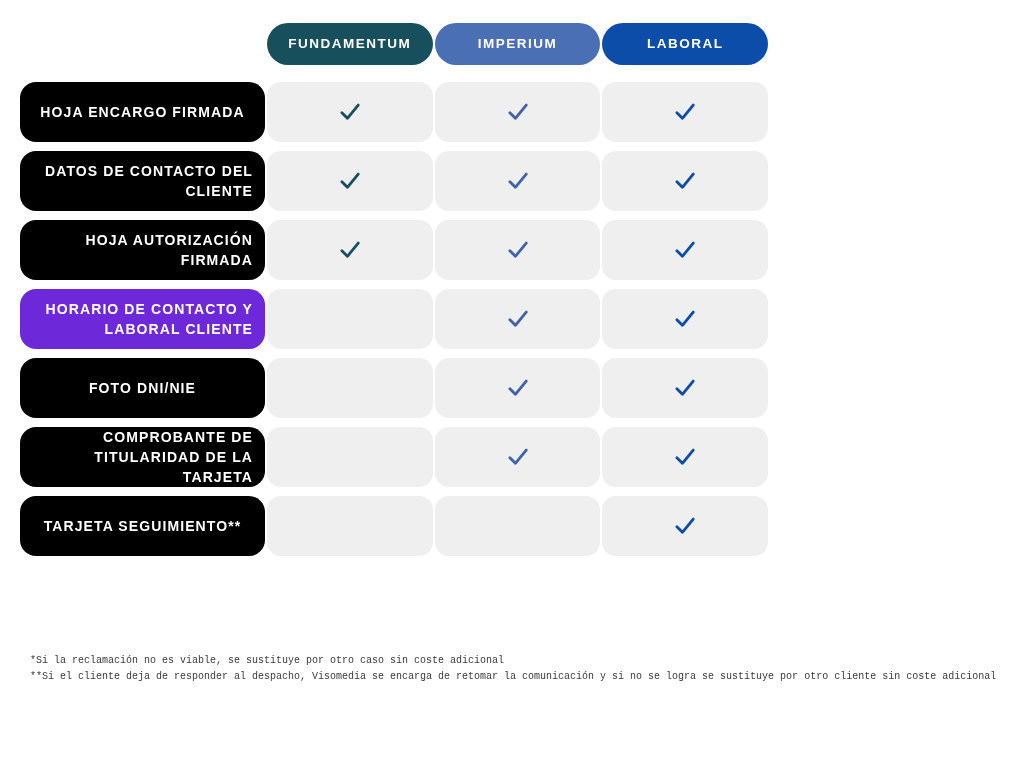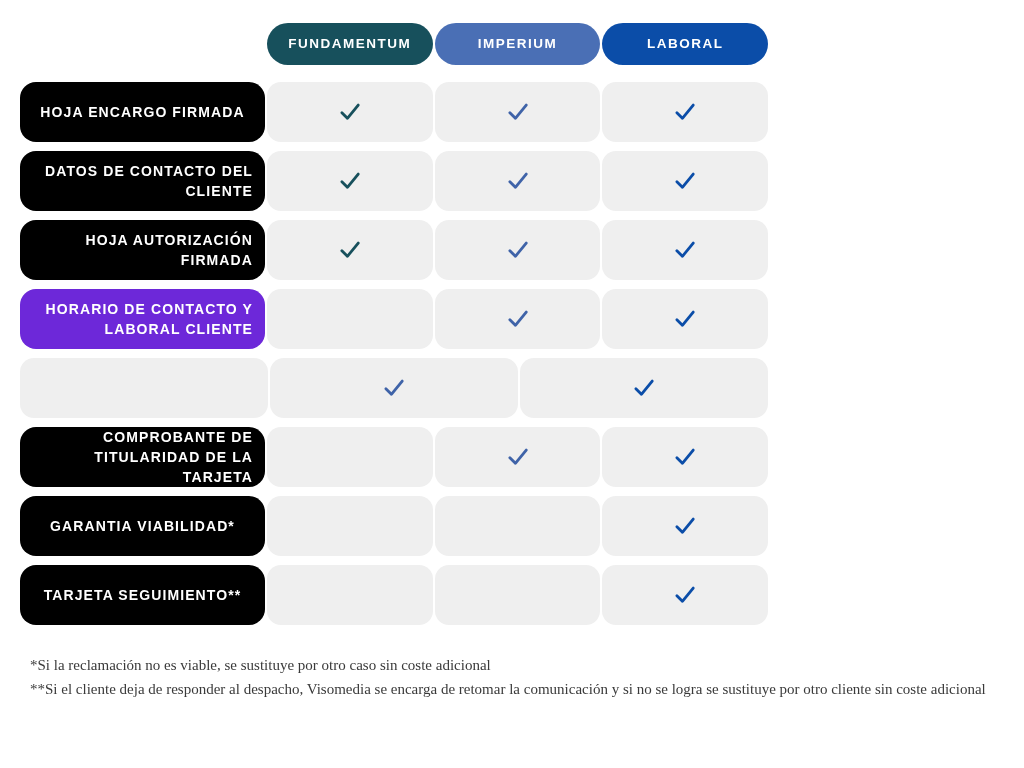--- a/index.html
+++ b/index.html
@@ -118,22 +118,22 @@
 
   
   #footnotes {
     position: absolute;
     left: 30px;
     top: 653px;
     width: 980px;
   }
 
   .footnote-line {
-    font-family: Liberation Serif, serif;
-    font-size: 15px;
+    font-family: Liberation Mono, monospace;
+    font-size: 10px;
     color: #3a3a3a;
     line-height: 1.62;
     white-space: nowrap;
   }
 </style>
 </head>
 <body>
 
 <div id="comparison-table">
   <div class="grid-row header-row">
@@ -251,20 +251,25 @@
         </div>
         <div class="value-cell">
           <div class="cell-box" style="background: rgb(239, 239, 239);">
             <svg class="check-icon" viewBox="0 0 24 24">
               <path d="M4.5 12.6 L9.6 17.8 L19.6 5.6" stroke="#0B4DA8"></path>
             </svg>
           </div>
         </div>
       </div>
       <div class="grid-row">
+        <div class="label-cell">
+          <div class="feature-pill" style="background: rgb(0, 0, 0);">
+            <span class="feature-label">FOTO DNI/NIE</span>
+          </div>
+        </div>
         <div class="value-cell">
           <div class="cell-box" style="background: rgb(239, 239, 239);"></div>
         </div>
         <div class="value-cell">
           <div class="cell-box" style="background: rgb(239, 239, 239);">
             <svg class="check-icon" viewBox="0 0 24 24">
               <path d="M4.5 12.6 L9.6 17.8 L19.6 5.6" stroke="#3F63A8"></path>
             </svg>
           </div>
         </div>
@@ -284,40 +289,20 @@
         </div>
         <div class="value-cell">
           <div class="cell-box" style="background: rgb(239, 239, 239);"></div>
         </div>
         <div class="value-cell">
           <div class="cell-box" style="background: rgb(239, 239, 239);">
             <svg class="check-icon" viewBox="0 0 24 24">
               <path d="M4.5 12.6 L9.6 17.8 L19.6 5.6" stroke="#3F63A8"></path>
             </svg>
           </div>
-        </div>
-        <div class="value-cell">
-          <div class="cell-box" style="background: rgb(239, 239, 239);">
-            <svg class="check-icon" viewBox="0 0 24 24">
-              <path d="M4.5 12.6 L9.6 17.8 L19.6 5.6" stroke="#0B4DA8"></path>
-            </svg>
-          </div>
-        </div>
-      </div>
-      <div class="grid-row">
-        <div class="label-cell">
-          <div class="feature-pill" style="background: rgb(0, 0, 0);">
-            <span class="feature-label">GARANTIA VIABILIDAD*</span>
-          </div>
-        </div>
-        <div class="value-cell">
-          <div class="cell-box" style="background: rgb(239, 239, 239);"></div>
-        </div>
-        <div class="value-cell">
-          <div class="cell-box" style="background: rgb(239, 239, 239);"></div>
         </div>
         <div class="value-cell">
           <div class="cell-box" style="background: rgb(239, 239, 239);">
             <svg class="check-icon" viewBox="0 0 24 24">
               <path d="M4.5 12.6 L9.6 17.8 L19.6 5.6" stroke="#0B4DA8"></path>
             </svg>
           </div>
         </div>
       </div>
       <div class="grid-row">

